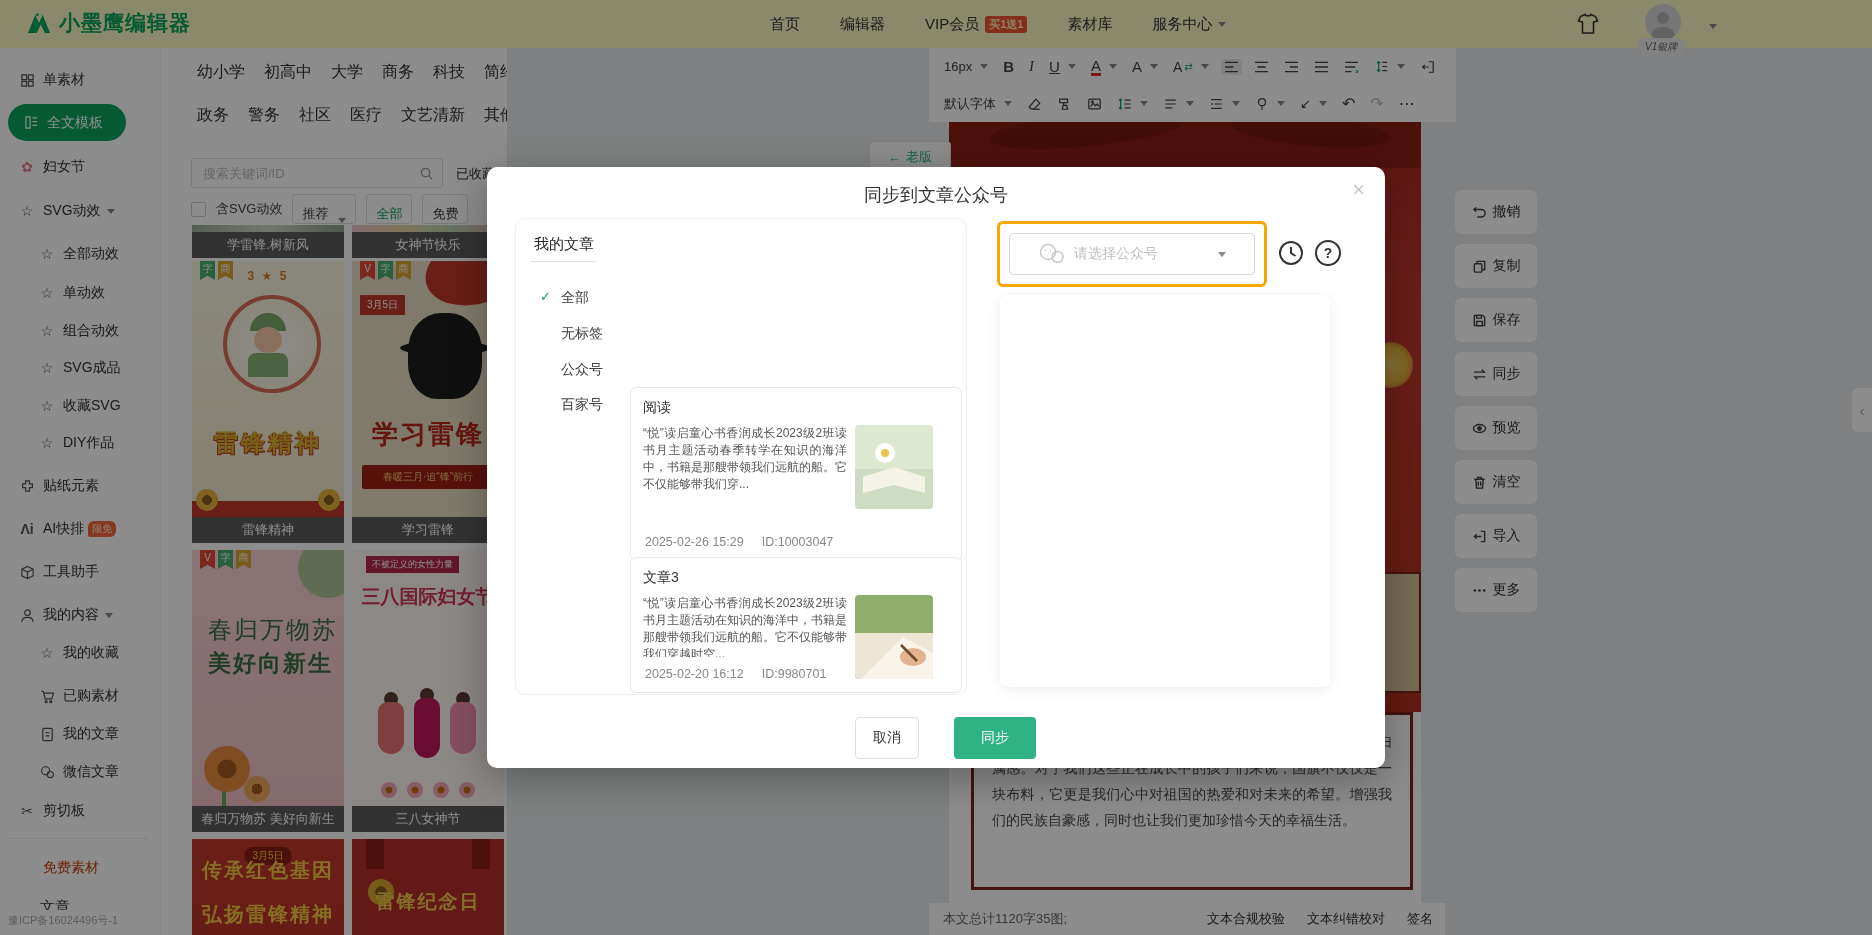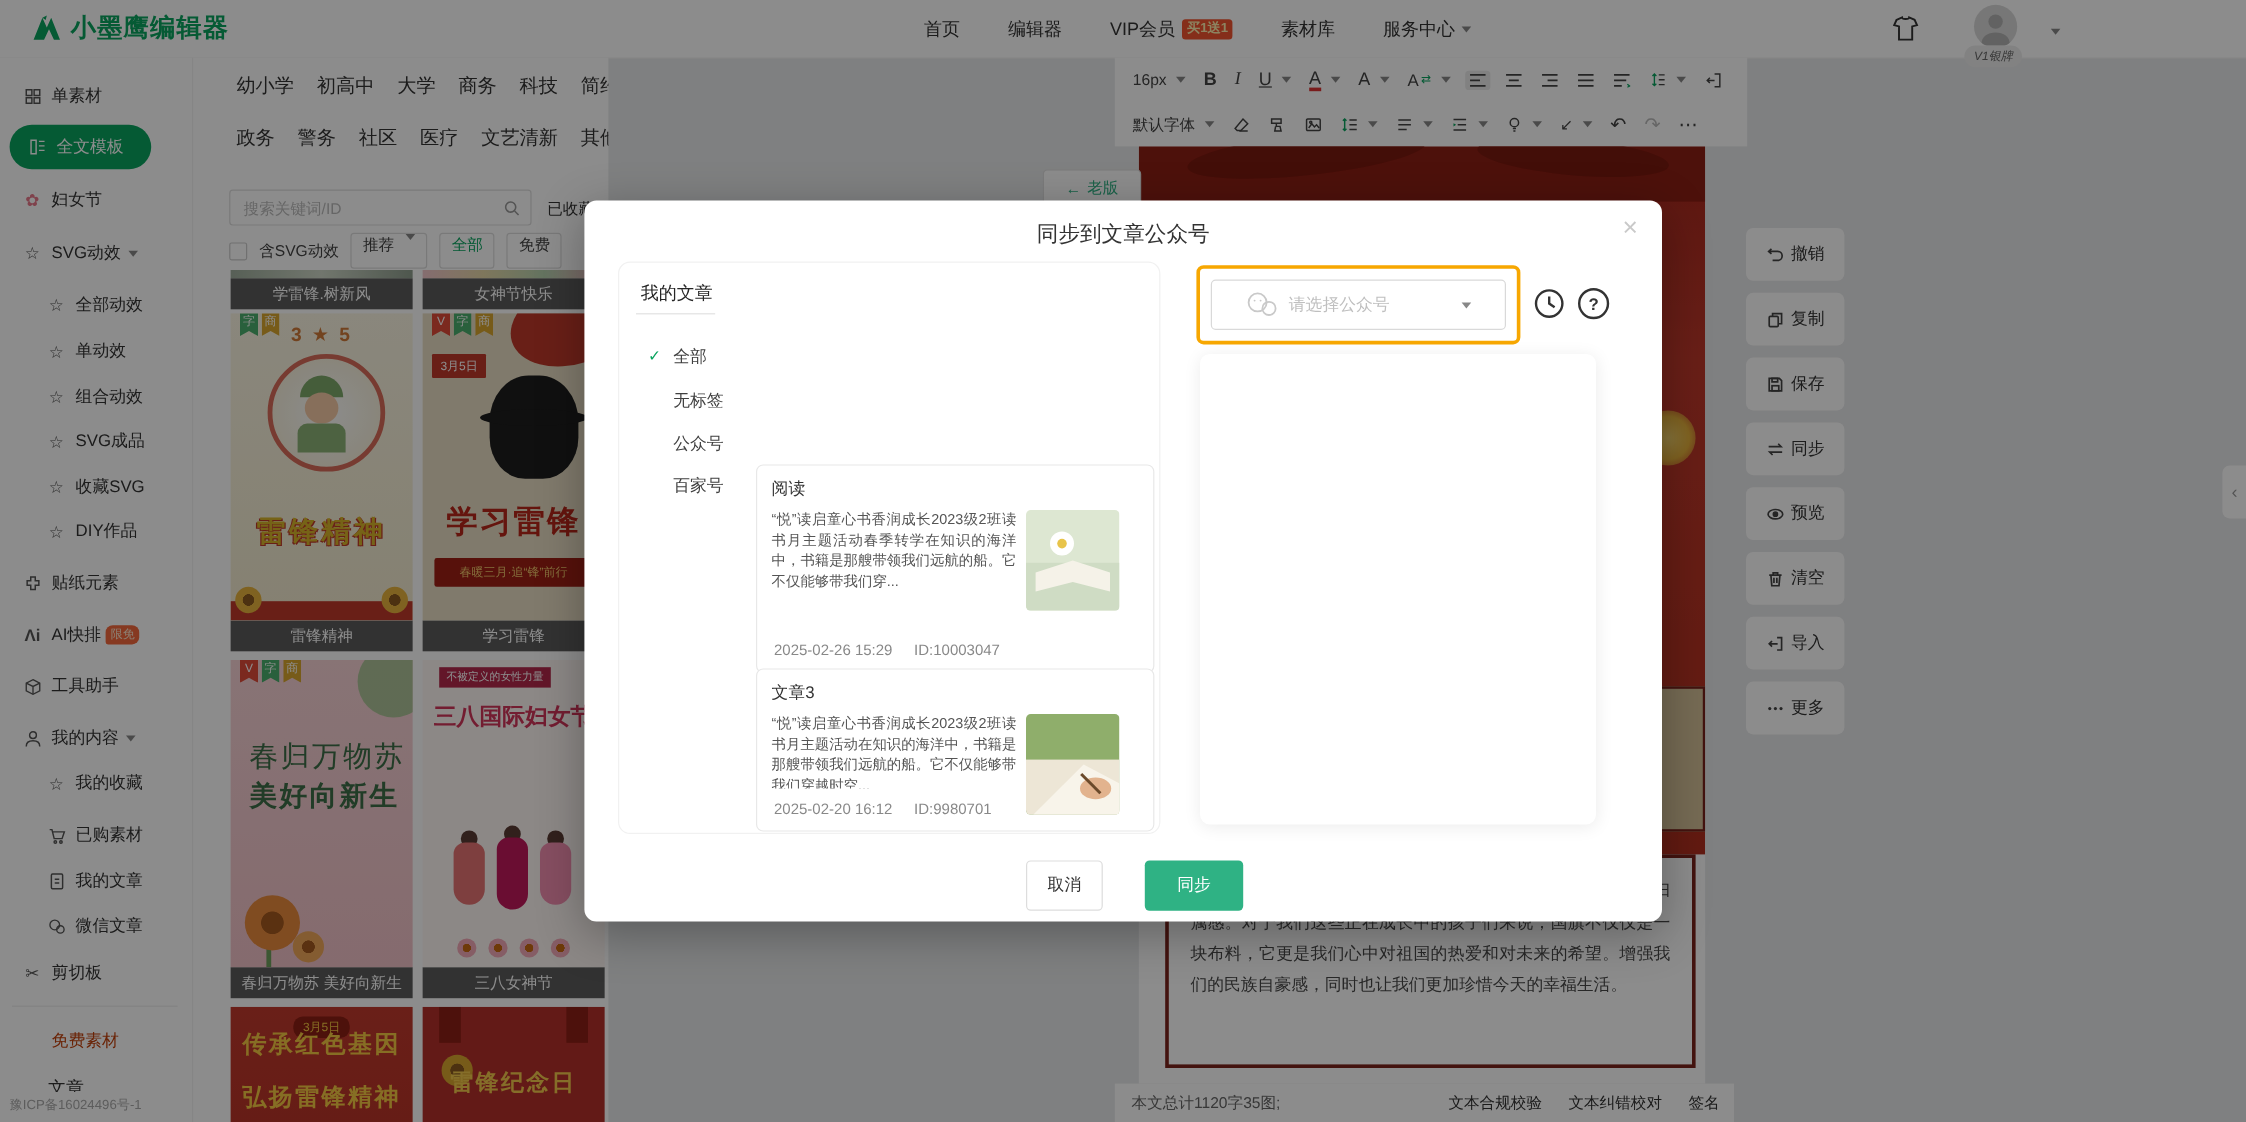--- a/index.html
+++ b/index.html
@@ -1,20 +1,20 @@
 <!DOCTYPE html>
 <html><head>
 <meta charset="utf-8">
 <style>
   html,body{margin:0;padding:0;background:#555;}
   .app{position:relative;width:1872px;height:935px;background:#e8e9eb;overflow:hidden;
        font-family:"Liberation Sans","DejaVu Sans",sans-serif;color:#333;}
   svg{display:block}
   
-  .navbar{position:absolute;left:0;top:0;width:1872px;height:48px;background:#ffffff;border-bottom:1px solid #ececec;}
+  .navbar{position:absolute;left:0;top:0;width:1872px;height:48px;background:#fef9c3;border-bottom:1px solid #ececec;}
   .brand{position:absolute;left:26px;top:9px;display:flex;align-items:center;gap:7px;}
   .brand-text{font-size:21px;font-weight:bold;color:#0AA45F;letter-spacing:1px;}
   .nav-menu{position:absolute;left:770px;top:0;height:48px;display:flex;align-items:center;gap:40px;font-size:15px;color:#333;}
   .nav-item{display:flex;align-items:center;cursor:pointer;}
   .vip-badge{background:#F25430;color:#FFEFAF;font-size:11px;line-height:15px;padding:1px 4px;border-radius:3px;margin-left:6px;font-weight:bold;}
   .chev{display:inline-block;width:0;height:0;border-left:4px solid transparent;border-right:4px solid transparent;border-top:5px solid #888;margin-left:6px;}
   .shirt{position:absolute;left:1576px;top:12px;}
   .avatar{position:absolute;left:1645px;top:4px;width:36px;height:36px;border-radius:50%;background:#d9d9d9;display:flex;align-items:center;justify-content:center;overflow:hidden;}
   .level-pill{position:absolute;left:1637px;top:38px;background:#ededed;border-radius:9px;font-size:10px;color:#666;padding:2px 8px;white-space:nowrap;font-style:italic;}
   .nav-user-chev{position:absolute;left:1703px;top:24px;}
@@ -34,35 +34,35 @@
   
   .tpanel{position:absolute;left:160px;top:48px;width:346px;height:887px;background:#fff;overflow:hidden;border-left:1px solid #f2f2f2;}
   .cats{position:absolute;left:36px;display:flex;gap:19px;font-size:16px;color:#333;}
   .cats span{cursor:pointer;white-space:nowrap;}
   .search-box{position:absolute;left:30px;top:110px;width:252px;height:30px;border:1px solid #ddd;border-radius:3px;display:flex;align-items:center;box-sizing:border-box;}
   .search-box input{border:0;outline:0;flex:1;margin-left:9px;font-size:13px;color:#333;background:transparent;font-family:inherit;}
   .search-box input::placeholder{color:#bbb;}
   .collected{position:absolute;left:295px;top:117px;font-size:13px;color:#333;cursor:pointer;}
   .filters{position:absolute;left:30px;top:146px;display:flex;align-items:center;gap:10px;font-size:13px;color:#444;}
   .cbox{width:13px;height:13px;border:1px solid #ccc;border-radius:2px;background:#fff;}
-  .fbtn{height:28px;border:1px solid #ddd;border-radius:3px;display:flex;align-items:flex-start;justify-content:center;padding:0 9px;gap:4px;cursor:pointer;background:#fff;}
+  .fbtn{height:28px;border:1px solid #ddd;border-radius:3px;display:flex;align-items:flex-end;justify-content:center;padding:0 9px;gap:4px;cursor:pointer;background:#fff;}
   .fbtn.green{color:#0AA45F;}
   
   .card{position:absolute;width:152px;background:#fff;overflow:hidden;cursor:pointer;}
   .clabel{height:26px;line-height:26px;background:rgba(38,38,38,.75);color:#fff;font-size:13px;text-align:center;white-space:nowrap;overflow:hidden;}
   .sliver{height:7px;}
   .sliver.a{background:linear-gradient(90deg,#9fae9d,#cfd8c8,#8f9e8e);}
   .sliver.b{background:linear-gradient(90deg,#f3c7cc,#e7d9a8,#b7d3b0,#f0b9c2);}
   .poster{position:relative;width:152px;height:256px;overflow:hidden;}
   .ribbons{position:absolute;top:0;left:8px;display:flex;gap:3px;z-index:3;}
   .rb{width:15px;height:19px;font-size:10px;color:#fff;text-align:center;line-height:16px;clip-path:polygon(0 0,100% 0,100% 100%,50% 78%,0 100%);}
   .rb.g{background:#4CAF6D;} .rb.y{background:#D9A62E;} .rb.r{background:#E04B3A;}
   
   .p-lf{background:linear-gradient(180deg,#FBF6E3,#F3EBCF);}
-  .p-lf .stars{position:absolute;top:8px;width:100%;text-align:center;color:#D07A3A;font-size:16px;font-weight:bold;letter-spacing:2px;}
+  .p-lf .stars{position:absolute;top:8px;width:100%;text-align:center;color:#D07A3A;font-size:12px;font-weight:bold;letter-spacing:2px;}
   .p-lf .ring{position:absolute;left:31px;top:34px;width:90px;height:90px;border-radius:50%;border:4px solid #D96C5A;background:radial-gradient(#ffffff,#F6EED2);}
   .p-lf .hat{position:absolute;left:58px;top:52px;width:36px;height:18px;border-radius:18px 18px 0 0;background:#7FA96B;}
   .p-lf .face{position:absolute;left:62px;top:66px;width:28px;height:26px;border-radius:50%;background:#F6CBA6;}
   .p-lf .body{position:absolute;left:56px;top:92px;width:40px;height:24px;border-radius:8px 8px 0 0;background:#8DB377;}
   .p-lf .ptitle{position:absolute;top:166px;width:100%;text-align:center;font-size:24px;font-weight:bold;color:#D8B52A;text-shadow:1px 1px 0 #C0392B,-1px 1px 0 #C0392B;letter-spacing:3px;}
   .p-lf .wall{position:absolute;bottom:0;width:100%;height:16px;background:#C0392B;}
   .p-lf .sun1,.p-lf .sun2{position:absolute;bottom:6px;width:22px;height:22px;border-radius:50%;background:radial-gradient(#8a5a20 30%,#E8B33C 32%);}
   .p-lf .sun1{left:4px;} .p-lf .sun2{right:4px;}
   
   .p-xx{background:#EADFC5;}

